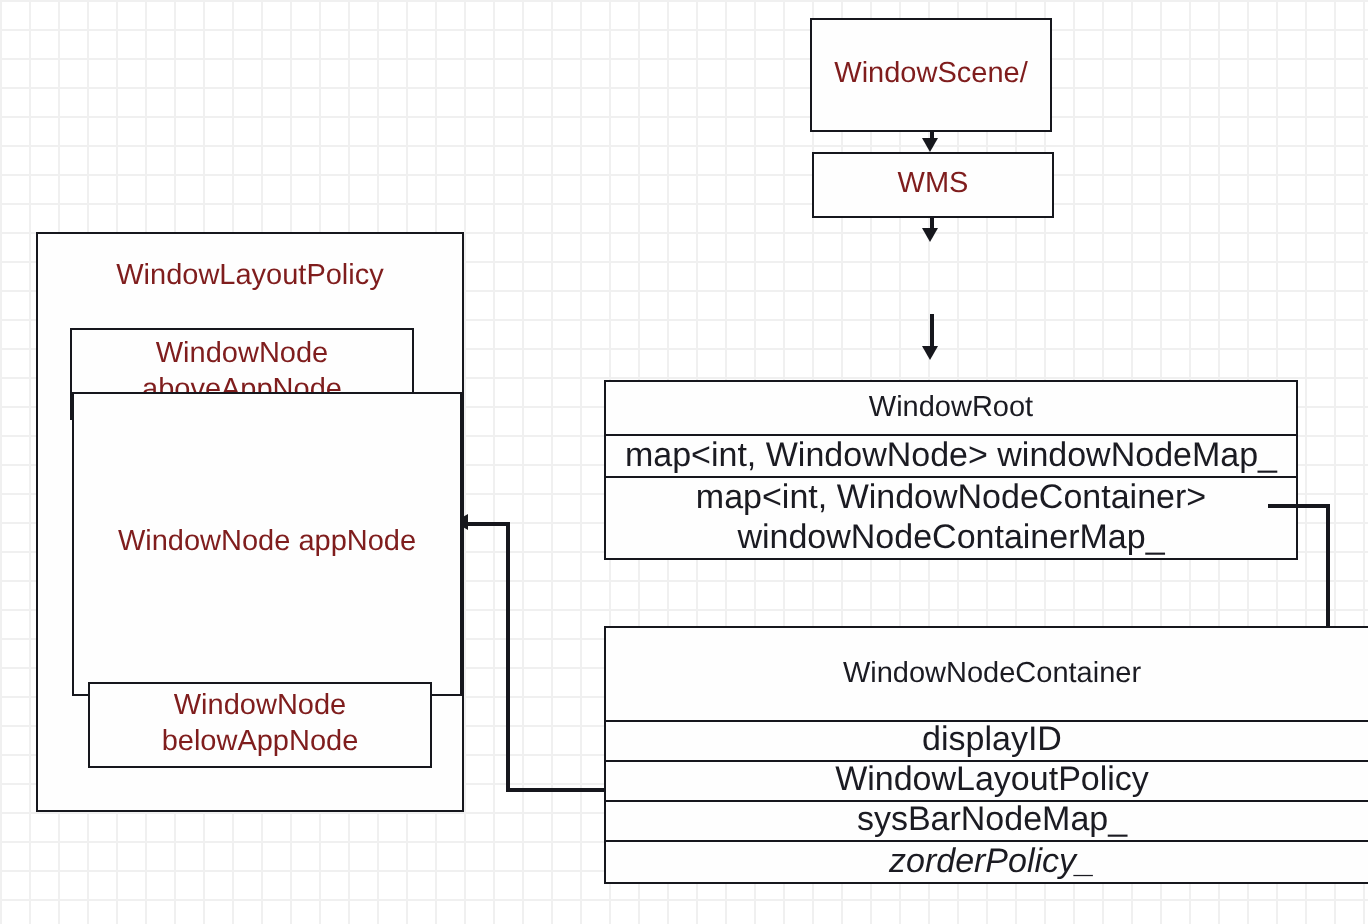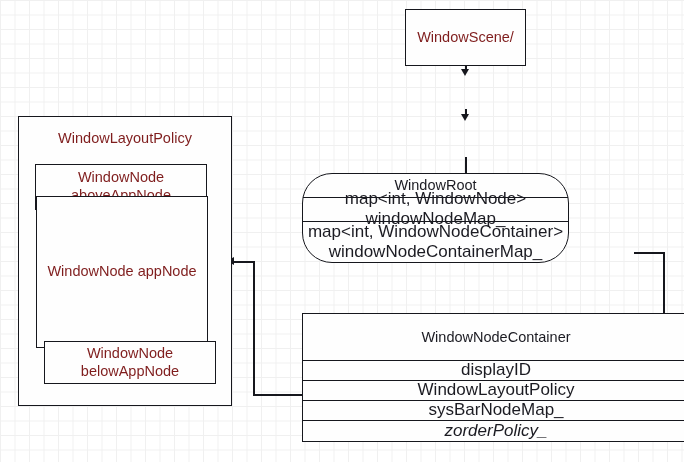--- a/index.html
+++ b/index.html
@@ -101,29 +101,32 @@
 
   <div class="box f15" style="left:405px; top:9px; width:121px; height:57px;">
     <span class="lbl">
       <span>WindowScene/</span><br>
     </span>
   </div>
 
   <div class="vline" style="left:465px; top:66px; height:5px;"></div>
   <div class="arrow-down" style="left:461px; top:69px;"></div>
 
+  <div class="box f15" style="left:406px; top:76px; width:121px; height:33px;">
+    <span class="lbl">WMS</span>
+  </div>
 
   <div class="vline" style="left:465px; top:109px; height:7px;"></div>
   <div class="arrow-down" style="left:461px; top:114px;"></div>
 
 
   <div class="vline" style="left:465px; top:157px; height:18px;"></div>
   <div class="arrow-down" style="left:461px; top:173px;"></div>
 
-  <div class="tbl" style="left:302px; top:173px; width:267px; height:90px;border-radius:30px;">
+  <div class="tbl" style="left:302px; top:190px; width:347px; height:90px;">
     <div class="hdr" style="height:35px;">WindowRoot</div>
     <div class="row" style="height:23px;">map&lt;int, WindowNode&gt; windowNodeMap_</div>
     <div class="row" style="flex:1 1 auto;">
       <span class="lbl">
         <span>map&lt;int, WindowNodeContainer&gt;</span><br>
         <span>windowNodeContainerMap_</span>
       </span>
     </div>
   </div>
 
@@ -149,21 +152,21 @@
     <span class="lbl" style="margin-top:13px;">WindowLayoutPolicy</span>
   </div>
 
   <div class="box f15" style="left:35px; top:164px; width:172px; height:46px; z-index:2;">
     <span class="lbl">
       <span>WindowNode</span><br>
       <span>aboveAppNode</span>
     </span>
   </div>
 
-  <div class="box f15" style="left:36px; top:196px; width:172px; height:152px; z-index:3;">
+  <div class="box f15" style="left:36px; top:196px; width:195px; height:152px; z-index:3;">
     <span class="lbl">WindowNode appNode</span>
   </div>
 
   <div class="box f15" style="left:44px; top:341px; width:172px; height:43px; z-index:4;">
     <span class="lbl">
       <span>WindowNode</span><br>
       <span>belowAppNode</span>
     </span>
   </div>
 

